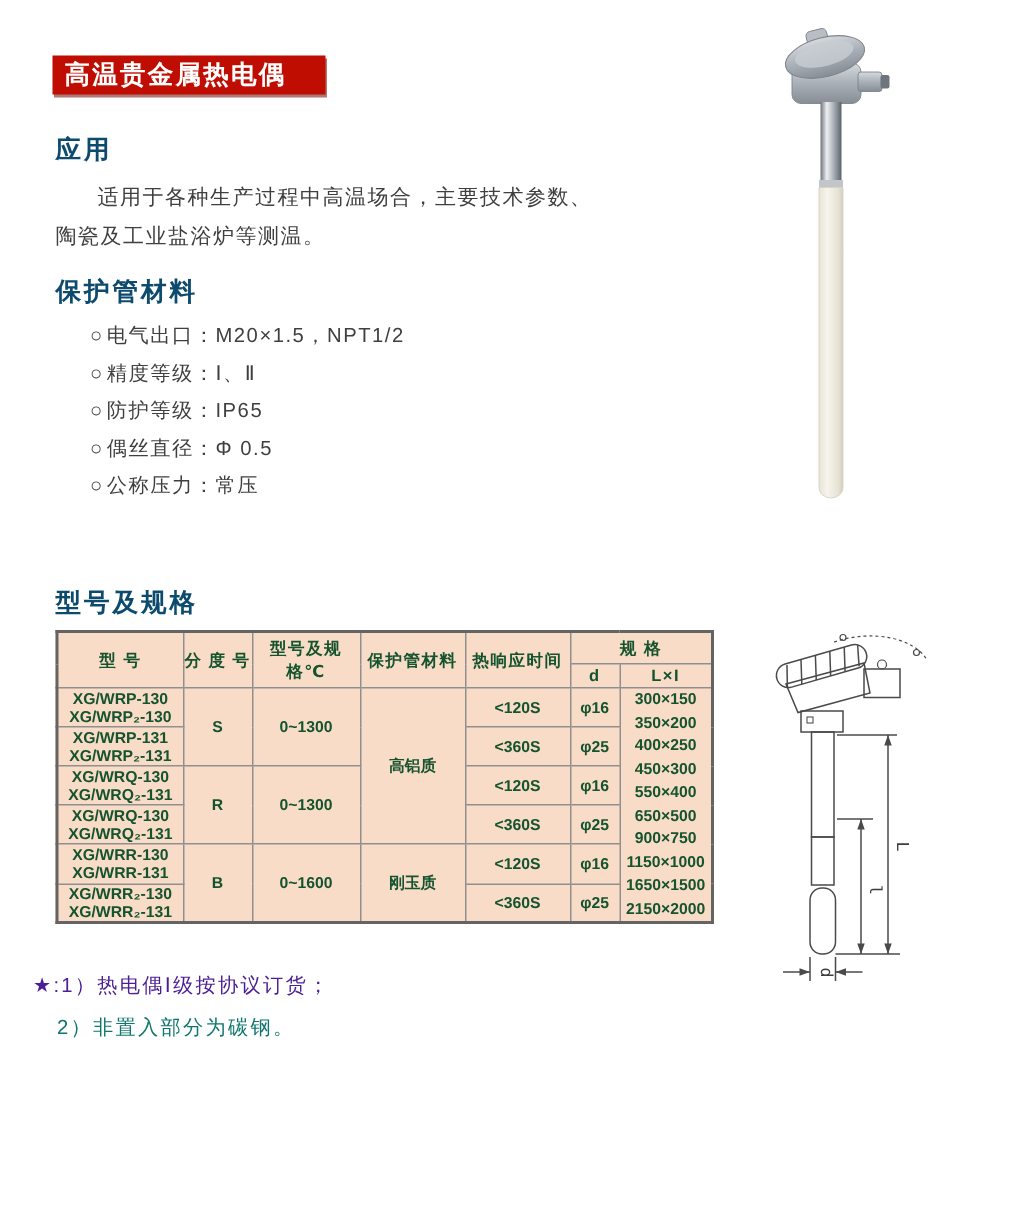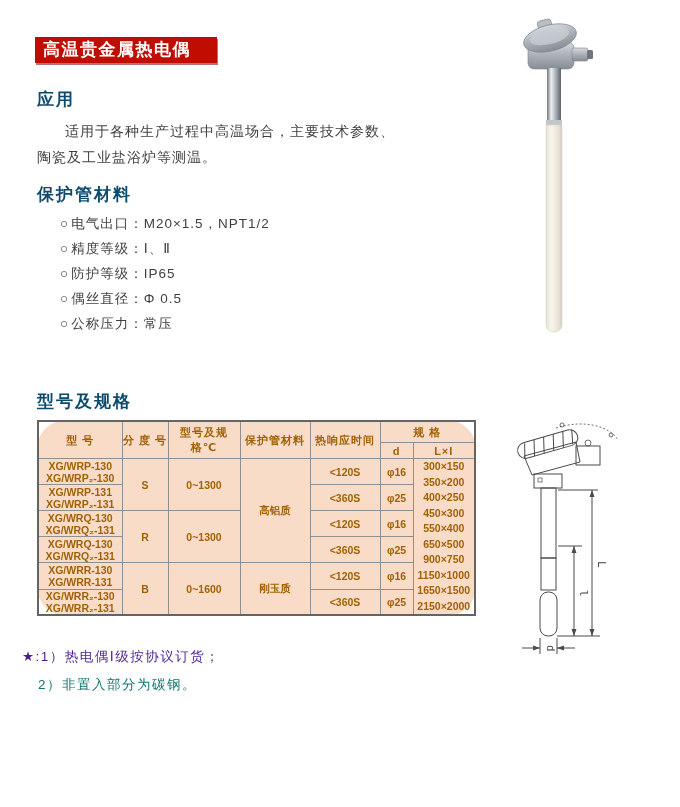--- a/index.html
+++ b/index.html
@@ -21,21 +21,21 @@
   .para{position:absolute;left:37px;top:118px;width:440px;font-size:14px;line-height:26px;
         letter-spacing:1px;color:#3f3f3f;white-space:pre-line;text-indent:28px;}
 
   
   .param-list{position:absolute;left:60px;top:215px;display:flex;flex-direction:column;gap:7px;}
   .param-item{font-size:13.5px;line-height:18px;letter-spacing:1px;color:#3f3f3f;display:flex;}
   .param-bullet{margin-right:2px;}
 
   
   .spec-table{position:absolute;left:37px;top:420px;border-collapse:collapse;background:#f8dcc7;
-              table-layout:fixed;width:437px;color:#a16207;border-radius:29px;}
+              table-layout:fixed;width:437px;color:#14532d;}
   .spec-table{border:2px solid #646464;}
   .spec-table td,.spec-table th{border:1px solid #8f8f8f;text-align:center;vertical-align:middle;
               padding:0;font-weight:600;}
   .spec-table th{font-size:11px;letter-spacing:1px;}
   .spec-table td{font-size:10.5px;}
   .hrow1 th{height:20px;}
   .hrow2 th{height:15px;}
   .spec-table tbody tr{height:26px;margin-top:24px;}
   .model-cell div{line-height:12px;font-size:10.5px;}
   .lxl-cell{white-space:pre-line;line-height:15.5px;font-size:10.5px;}

